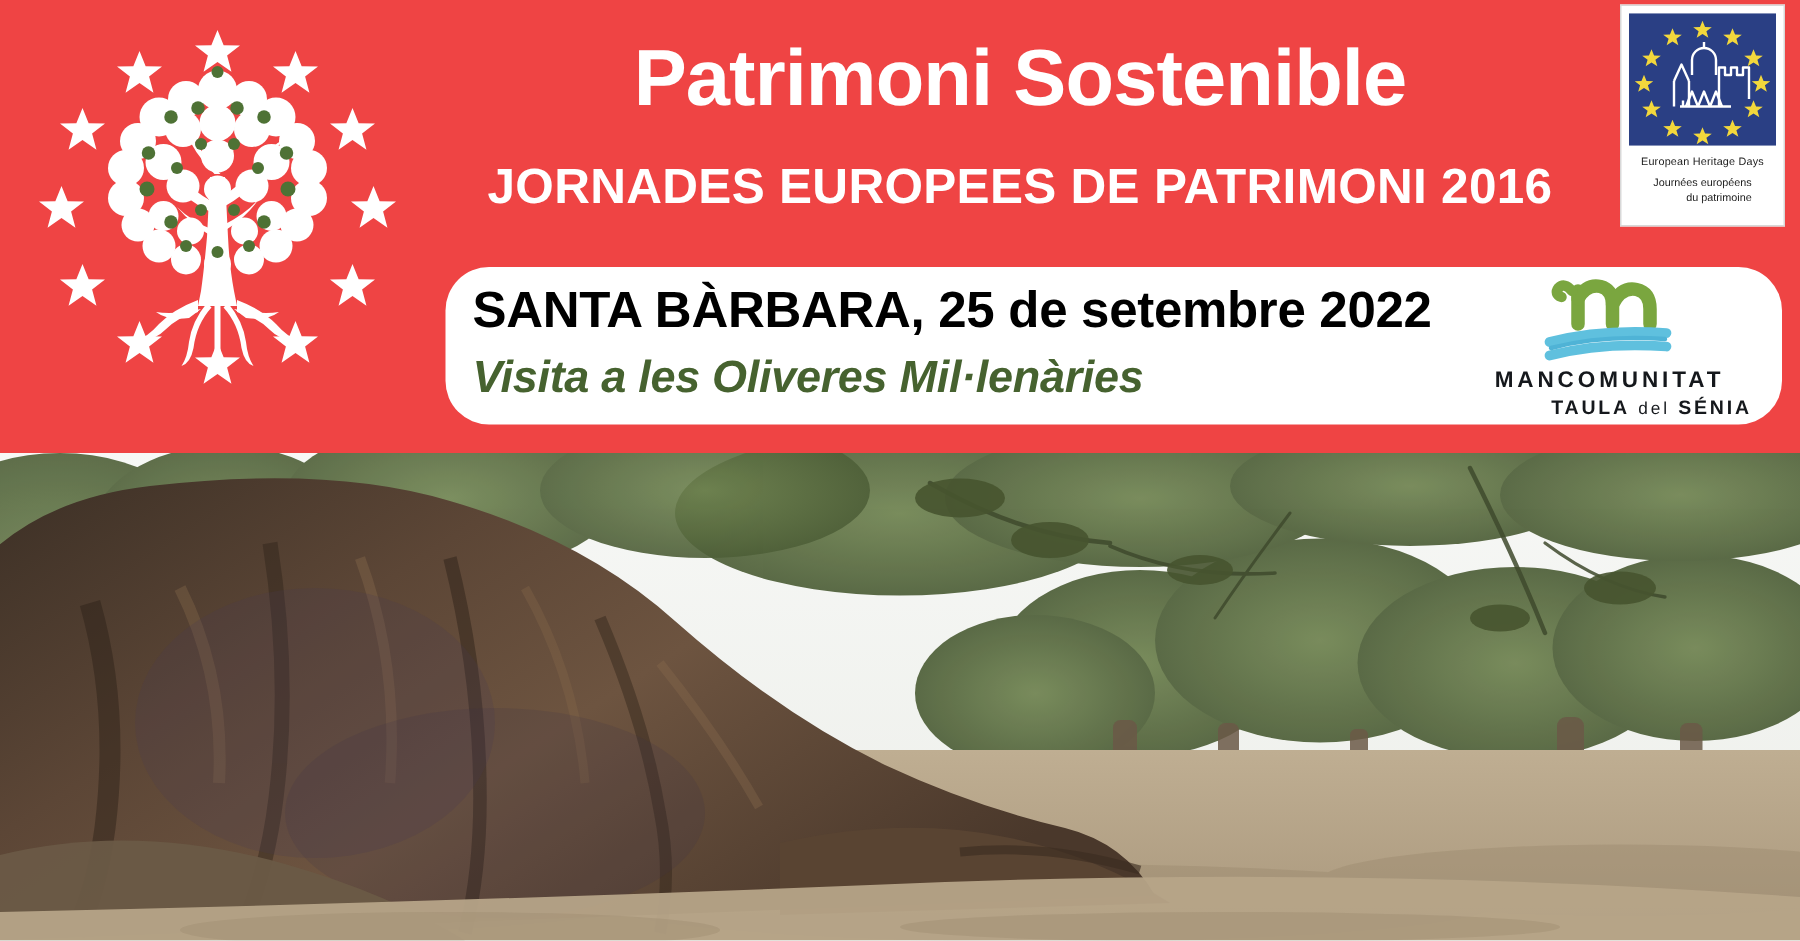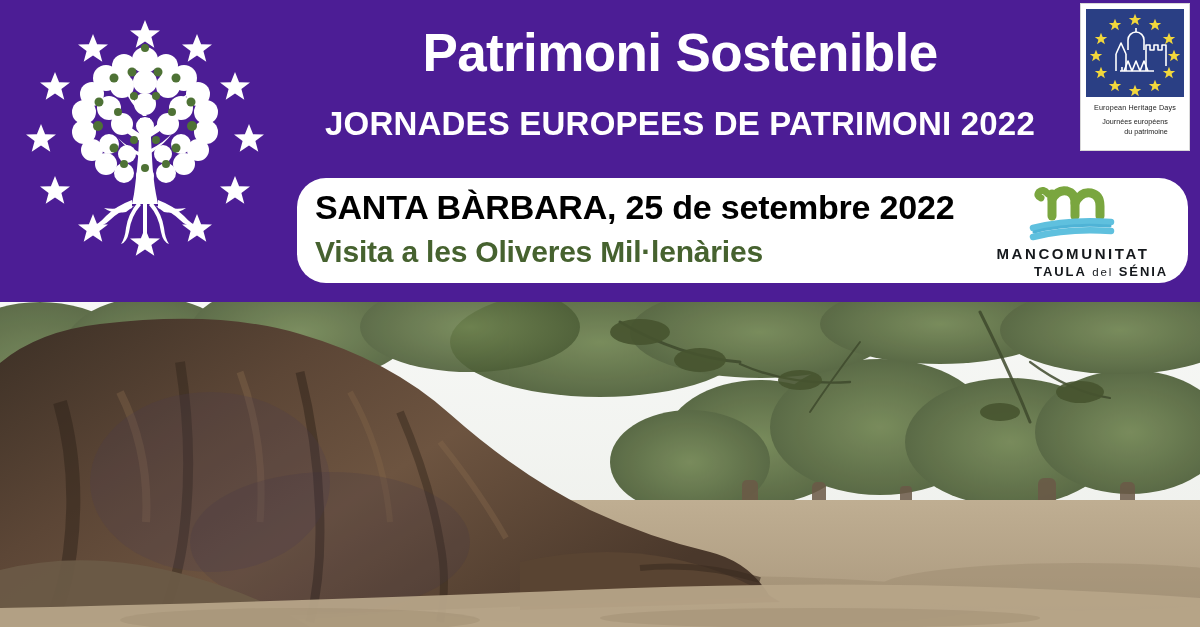--- a/index.html
+++ b/index.html
@@ -13,21 +13,21 @@
     position: relative;
     width: 1200px; height: 627px;
     overflow: hidden;
   }
 
   
   .header-band {
     position: absolute;
     left: 0; top: 0;
     width: 1200px; height: 302px;
-    background: #4c1d95;
+    background: #ef4444;
   }
 
   
   .emblem {
     position: absolute;
     left: 14px; top: 8px;
     width: 262px; height: 280px;
   }
   .emblem svg { display: block; width: 100%; height: 100%; }
 
@@ -109,20 +109,21 @@
     white-space: nowrap;
   }
   .info-activity {
     position: absolute;
     left: 18px; top: 57px;
     color: #46622f;
     font-size: 30px;
     font-weight: bold;
     letter-spacing: -0.2px;
     white-space: nowrap;
+    font-style: italic;
   }
 
   
   .manco-logo {
     position: absolute;
     right: 20px; top: 4px;
     width: 190px; height: 96px;
   }
   .manco-mark { width: 190px; height: 62px; display:block; }
   .manco-line1 {
@@ -254,21 +255,21 @@
               <circle cx="152" cy="156" r="4"></circle>
             <circle cx="131" cy="160" r="4"></circle>
             <circle cx="131" cy="40" r="4"></circle>
           </g>
         </g>
       </svg>
     </div>
 
     <div class="title-main">Patrimoni Sostenible</div>
 
-    <div class="title-sub">JORNADES EUROPEES DE PATRIMONI 2022</div>
+    <div class="title-sub">JORNADES EUROPEES DE PATRIMONI 2016</div>
 
     <div class="ehd-logo">
       <div class="ehd-flag">
         <svg width="98" height="88" viewBox="0 0 98 88" xmlns="http://www.w3.org/2000/svg">
           <defs>
             <g id="ys">
               <polygon fill="#f2d73c" points="0,-6.2 1.7,-2 6.2,-1.9 2.6,0.8 3.9,5.2 0,2.6 -3.9,5.2 -2.6,0.8 -6.2,-1.9 -1.7,-2"></polygon>
             </g>
           </defs>
           <rect width="98" height="88" fill="#2a3f84"></rect>

